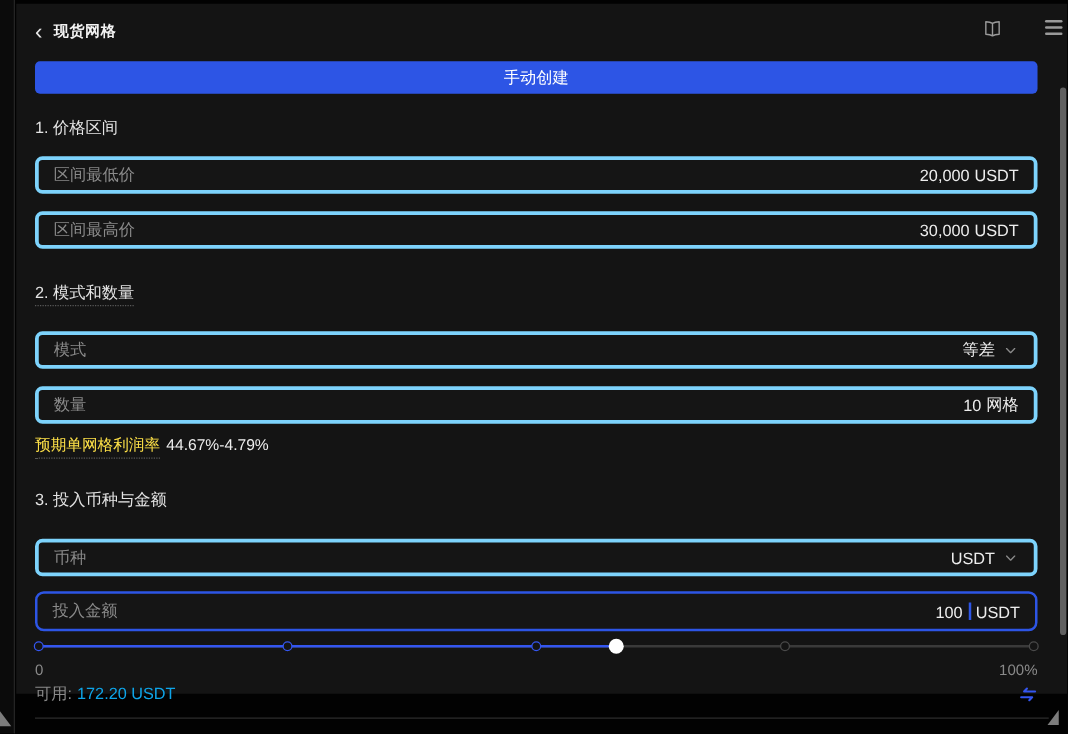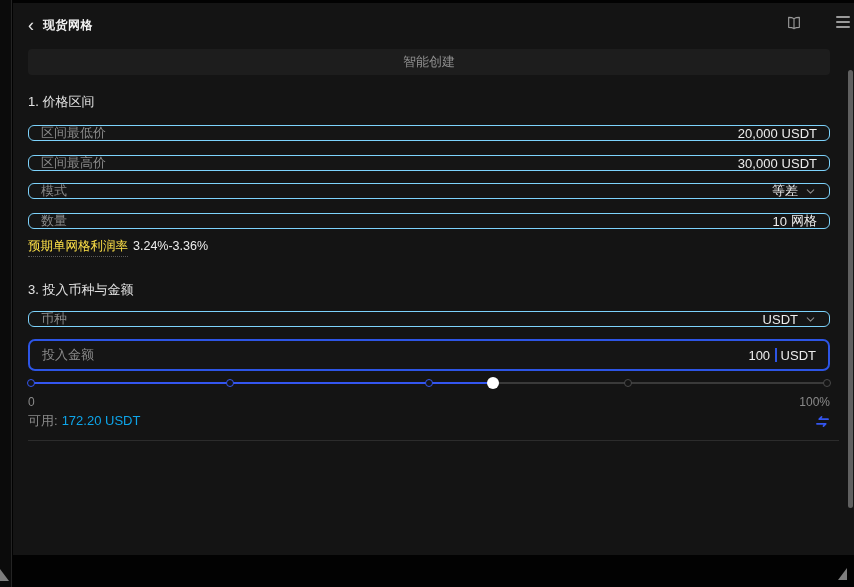--- a/index.html
+++ b/index.html
@@ -32,35 +32,35 @@
   .hamburger i { display:block; height:2px; background:#9a9a9a; margin-bottom:3px; border-radius:1px; }
 
   .tabbar { margin-top:10px; height:26px; background:#1d1d1d; border-radius:4px; display:flex; }
   .tab { flex:1; display:flex; align-items:center; justify-content:center;
     font-size:13px; color:#8f8f8f; border-radius:4px; cursor:pointer; }
   .tab.active { background:var(--accent); color:#ffffff; }
 
   .sec-title { margin-top:18px; font-size:13px; color:#e4e4e4; }
   .sec-title .dotted, .note .dotted { border-bottom:1px dotted #585858; padding-bottom:3px; }
 
-  .field { margin-top:14px; height:16px; border:1px solid #7dd3fc; border-radius:6px;
+  .field { margin-top:14px; height:30px; border:3px solid #7dd3fc; border-radius:6px;
     background:#151515; display:flex; align-items:center; justify-content:space-between;
     padding:0 12px; font-size:13px; cursor:pointer; }
   .flabel { color:#8a8a8a; }
   .fright { display:flex; align-items:center; gap:4px; color:#ededed; }
   .chevron-down { margin-left:2px; display:flex; }
   .field.focused { border:2px solid var(--accent); height:32px; border-radius:7px; margin-top:12px; }
   .caret { display:inline-block; width:1.5px; height:14px; background:var(--accent); margin-left:1px; }
 
   .note { margin-top:9px; font-size:12.5px; }
   .note .dotted { color:#fde047; }
   .note-value { color:#ededed; margin-left:5px; }
 
   .gap26 { margin-top:26px; }
-  .gap13 { margin-top:12px; }
+  .gap13 { margin-top:22px; }
 
   .slider { position:relative; height:14px; margin-top:5px; }
   .track { position:absolute; left:3px; right:3px; top:6px; height:2px; background:#3a3a3a; }
   .fill { height:100%; background:var(--slider-blue); }
   .ticks { position:absolute; left:0; right:0; top:0; height:2px; }
   .tick { position:absolute; top:-3px; width:8px; height:8px; border-radius:50%;
     background:#141414; border:1.5px solid #4a4a4a; transform:translateX(-4px); cursor:pointer; }
   .tick.active { border-color:var(--slider-blue); }
   .thumb { position:absolute; top:-5px; width:12px; height:12px; background:#ffffff;
     border-radius:50%; transform:translateX(-6px); cursor:grab; }
@@ -103,41 +103,44 @@
           </svg>
         </span>
         <span class="hamburger">
             <i></i>
             <i></i>
             <i></i>
           </span>
       </div>
 
       <div class="tabbar">
-        <div class="tab">智能创建</div>
+        <div class="tab active">手动创建</div>
       </div>
 
       <div class="sec-title">1. 价格区间</div>
 
       <div class="field">
         <span class="flabel">区间最低价</span>
         <span class="fright">
           <span>20,000</span>
           <span>USDT</span>
         </span>
       </div>
 
       <div class="field">
         <span class="flabel">区间最高价</span>
         <span class="fright">
           <span>30,000</span>
           <span>USDT</span>
         </span>
       </div>
 
+      <div class="sec-title gap26">
+        <span class="dotted">2. 模式和数量</span>
+      </div>
 
       <div class="field gap13">
         <span class="flabel">模式</span>
         <span class="fright">
           <span>等差</span>
           <span class="chevron-down">
             <svg width="13" height="13" viewBox="0 0 24 24" fill="none" stroke="#8a8a8a" stroke-width="2" stroke-linecap="round" stroke-linejoin="round">
                 <polyline points="6 9 12 15 18 9"></polyline>
               </svg>
           </span>
@@ -146,21 +149,21 @@
 
       <div class="field">
         <span class="flabel">数量</span>
         <span class="fright">
           <span>10</span>
           <span>网格</span>
         </span>
       </div>
 
       <div class="note">
-        <span class="dotted">预期单网格利润率</span><span class="note-value">3.24%-3.36%</span>
+        <span class="dotted">预期单网格利润率</span><span class="note-value">44.67%-4.79%</span>
       </div>
 
       <div class="sec-title gap26">3. 投入币种与金额</div>
 
       <div class="field gap13">
         <span class="flabel">币种</span>
         <span class="fright">
           <span>USDT</span>
           <span class="chevron-down">
             <svg width="13" height="13" viewBox="0 0 24 24" fill="none" stroke="#8a8a8a" stroke-width="2" stroke-linecap="round" stroke-linejoin="round">

